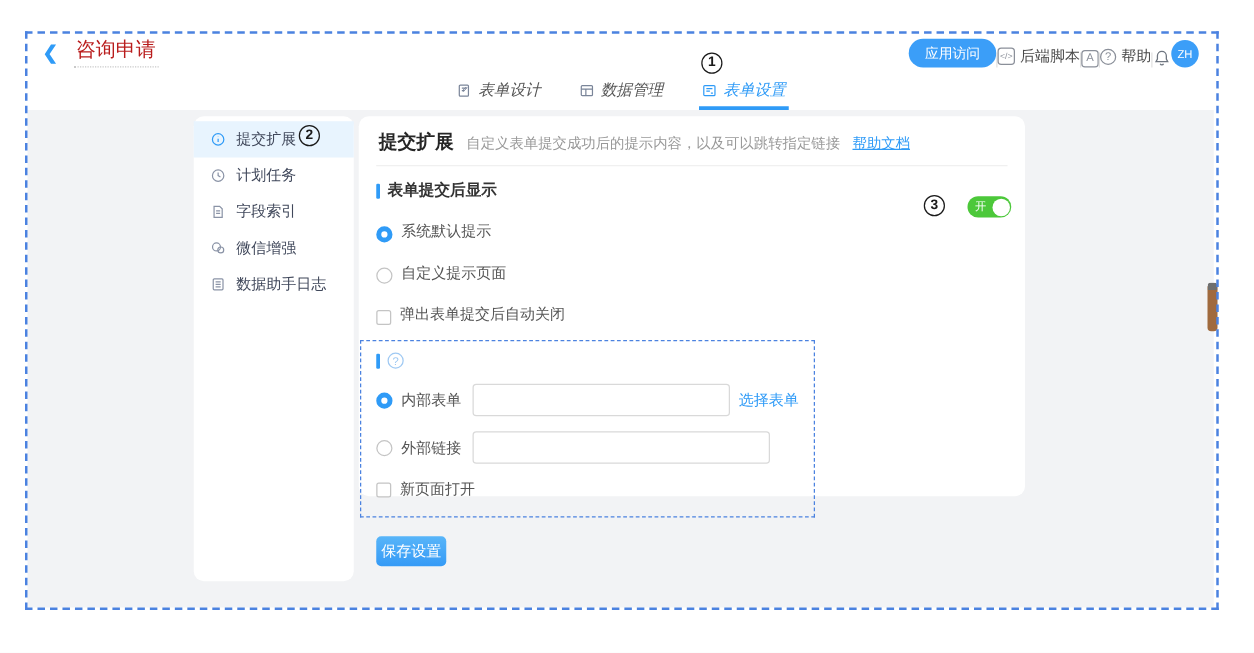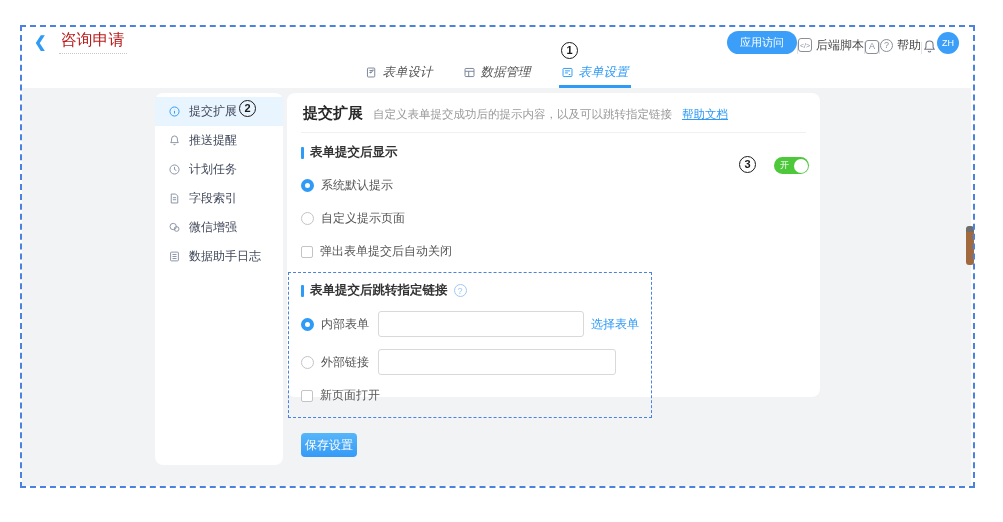--- a/index.html
+++ b/index.html
@@ -62,21 +62,21 @@
   .panel-desc { font-size:11.5px; color:#999; }
   .help-link { font-size:11.5px; color:#2f9bf7; text-decoration:underline; cursor:pointer; }
   .panel-divider { height:1px; background:#f0f0f0; margin:0 14px; }
 
   .section { padding:11px 14px 0; }
   .section-title { display:flex; align-items:center; gap:6px; font-size:12.5px; font-weight:bold; color:#333; }
   .title-bar { width:3px; height:12px; background:#2f9bf7; border-radius:1px; }
   .q-icon { display:inline-flex; align-items:center; justify-content:center; width:13px; height:13px;
     border:1px solid #9fc9f3; border-radius:50%; color:#9fc9f3; font-size:9px; font-weight:normal; }
 
-  .opt-row { display:flex; align-items:center; gap:7px; margin-top:16px; font-size:12px; color:#555; }
+  .opt-row { display:flex; align-items:flex-end; gap:7px; margin-top:16px; font-size:12px; color:#555; }
   .radio { width:13px; height:13px; border-radius:50%; border:1px solid #c4c4c4; background:#fff; flex:none; cursor:pointer; }
   .radio.checked { border:4px solid #2f9bf7; }
   .checkbox { width:12px; height:12px; border-radius:2px; border:1px solid #c4c4c4; background:#fff; flex:none; cursor:pointer; }
 
   .dashed-box { position:relative; margin:12px 0 0 1px; width:364px; border:1px dashed #4b82e0;
     padding:9px 12px 13px; }
   .input-row { display:flex; align-items:center; gap:7px; margin-top:12px; font-size:12px; color:#555; }
   .input-row .lbl { width:50px; flex:none; }
   .text-input { width:238px; height:26px; border:1px solid #d9d9d9; border-radius:3px; font-size:12px; padding:0 8px; outline:none; }
   .inline-link { font-size:12px; color:#2f9bf7; cursor:pointer; white-space:nowrap; }
@@ -156,27 +156,20 @@
   <div class="sidebar-card">
     <div class="side-item selected">
       <svg width="13" height="13" viewBox="0 0 16 16" fill="none" stroke-width="1.2">
         <circle cx="8" cy="8" r="5.6"></circle>
           <path d="M8 7.3v3.2M8 5.1v.2"></path>
       </svg>
       <span>提交扩展</span>
     </div>
     <div class="side-item">
       <svg width="13" height="13" viewBox="0 0 16 16" fill="none" stroke-width="1.2">
-        <path d="M8 2.4a3.6 3.6 0 0 0-3.6 3.6v2.6L3.3 10.6h9.4L11.6 8.6V6A3.6 3.6 0 0 0 8 2.4z"></path>
-        <path d="M6.7 12.3a1.4 1.4 0 0 0 2.6 0"></path>
-      </svg>
-      <span>推送提醒</span>
-    </div>
-    <div class="side-item">
-      <svg width="13" height="13" viewBox="0 0 16 16" fill="none" stroke-width="1.2">
         <circle cx="8" cy="8" r="5.6"></circle>
           <path d="M8 4.8V8l2.3 1.3"></path>
       </svg>
       <span>计划任务</span>
     </div>
     <div class="side-item">
       <svg width="13" height="13" viewBox="0 0 16 16" fill="none" stroke-width="1.2">
         <path d="M4 2.5h5.5L12 5v8.5H4z"></path>
           <path d="M6 7h4M6 9.5h4"></path>
       </svg>
@@ -223,21 +216,20 @@
       <div class="opt-row">
         <span class="checkbox"></span>
         <span>弹出表单提交后自动关闭</span>
       </div>
     </div>
 
     
     <div class="dashed-box">
       <div class="section-title">
         <span class="title-bar"></span>
-        <span>表单提交后跳转指定链接</span>
         <span class="q-icon">?</span>
       </div>
       <div class="input-row">
         <span class="radio checked"></span>
         <span class="lbl">内部表单</span>
         <input class="text-input" type="text" value="" style="">
         <span class="inline-link">选择表单</span>
       </div>
       <div class="input-row">
         <span class="radio"></span>

